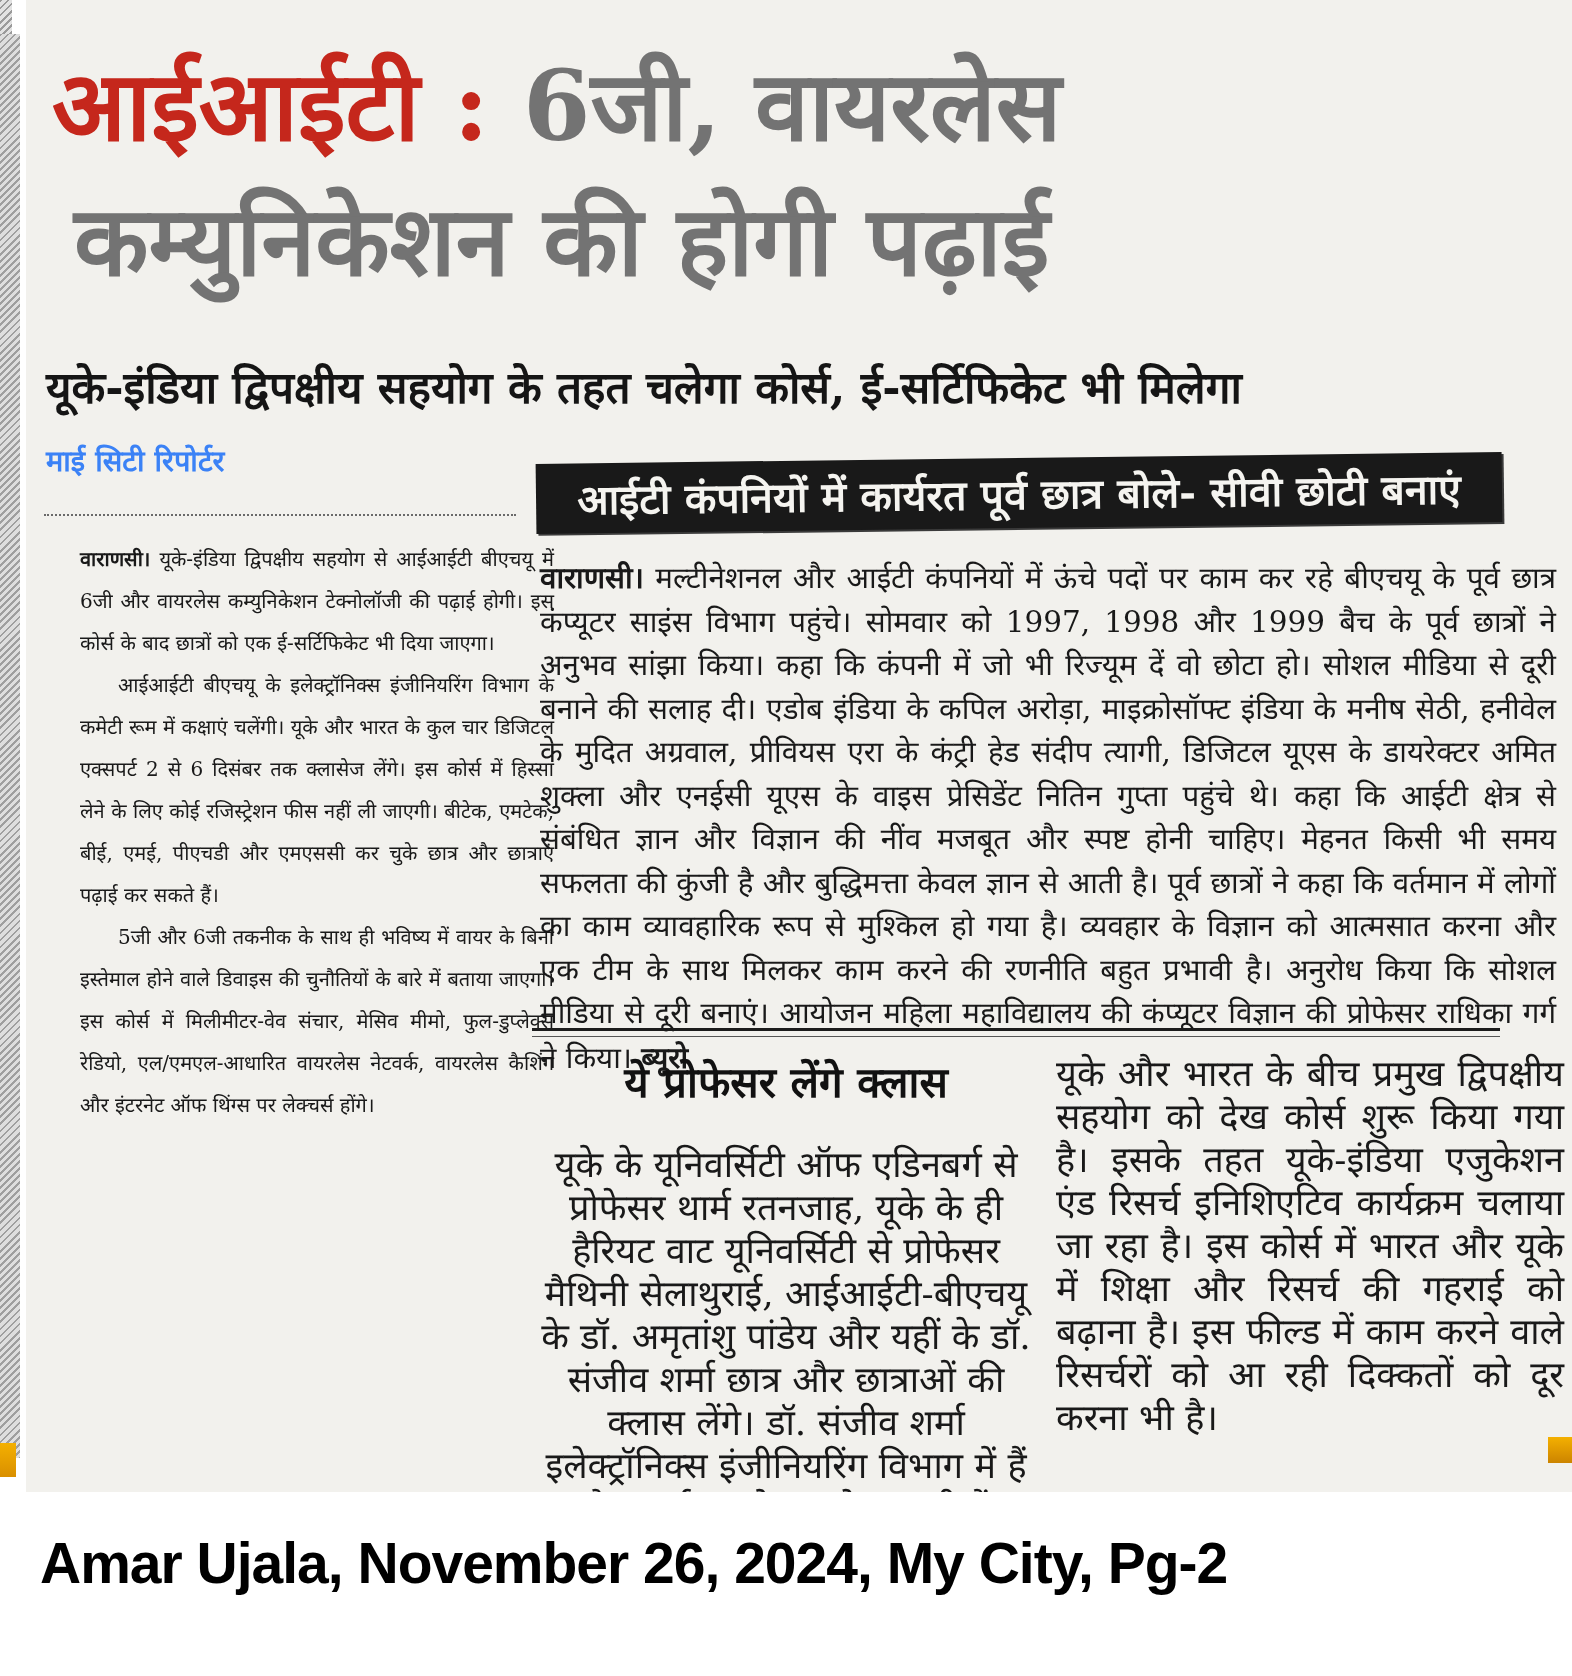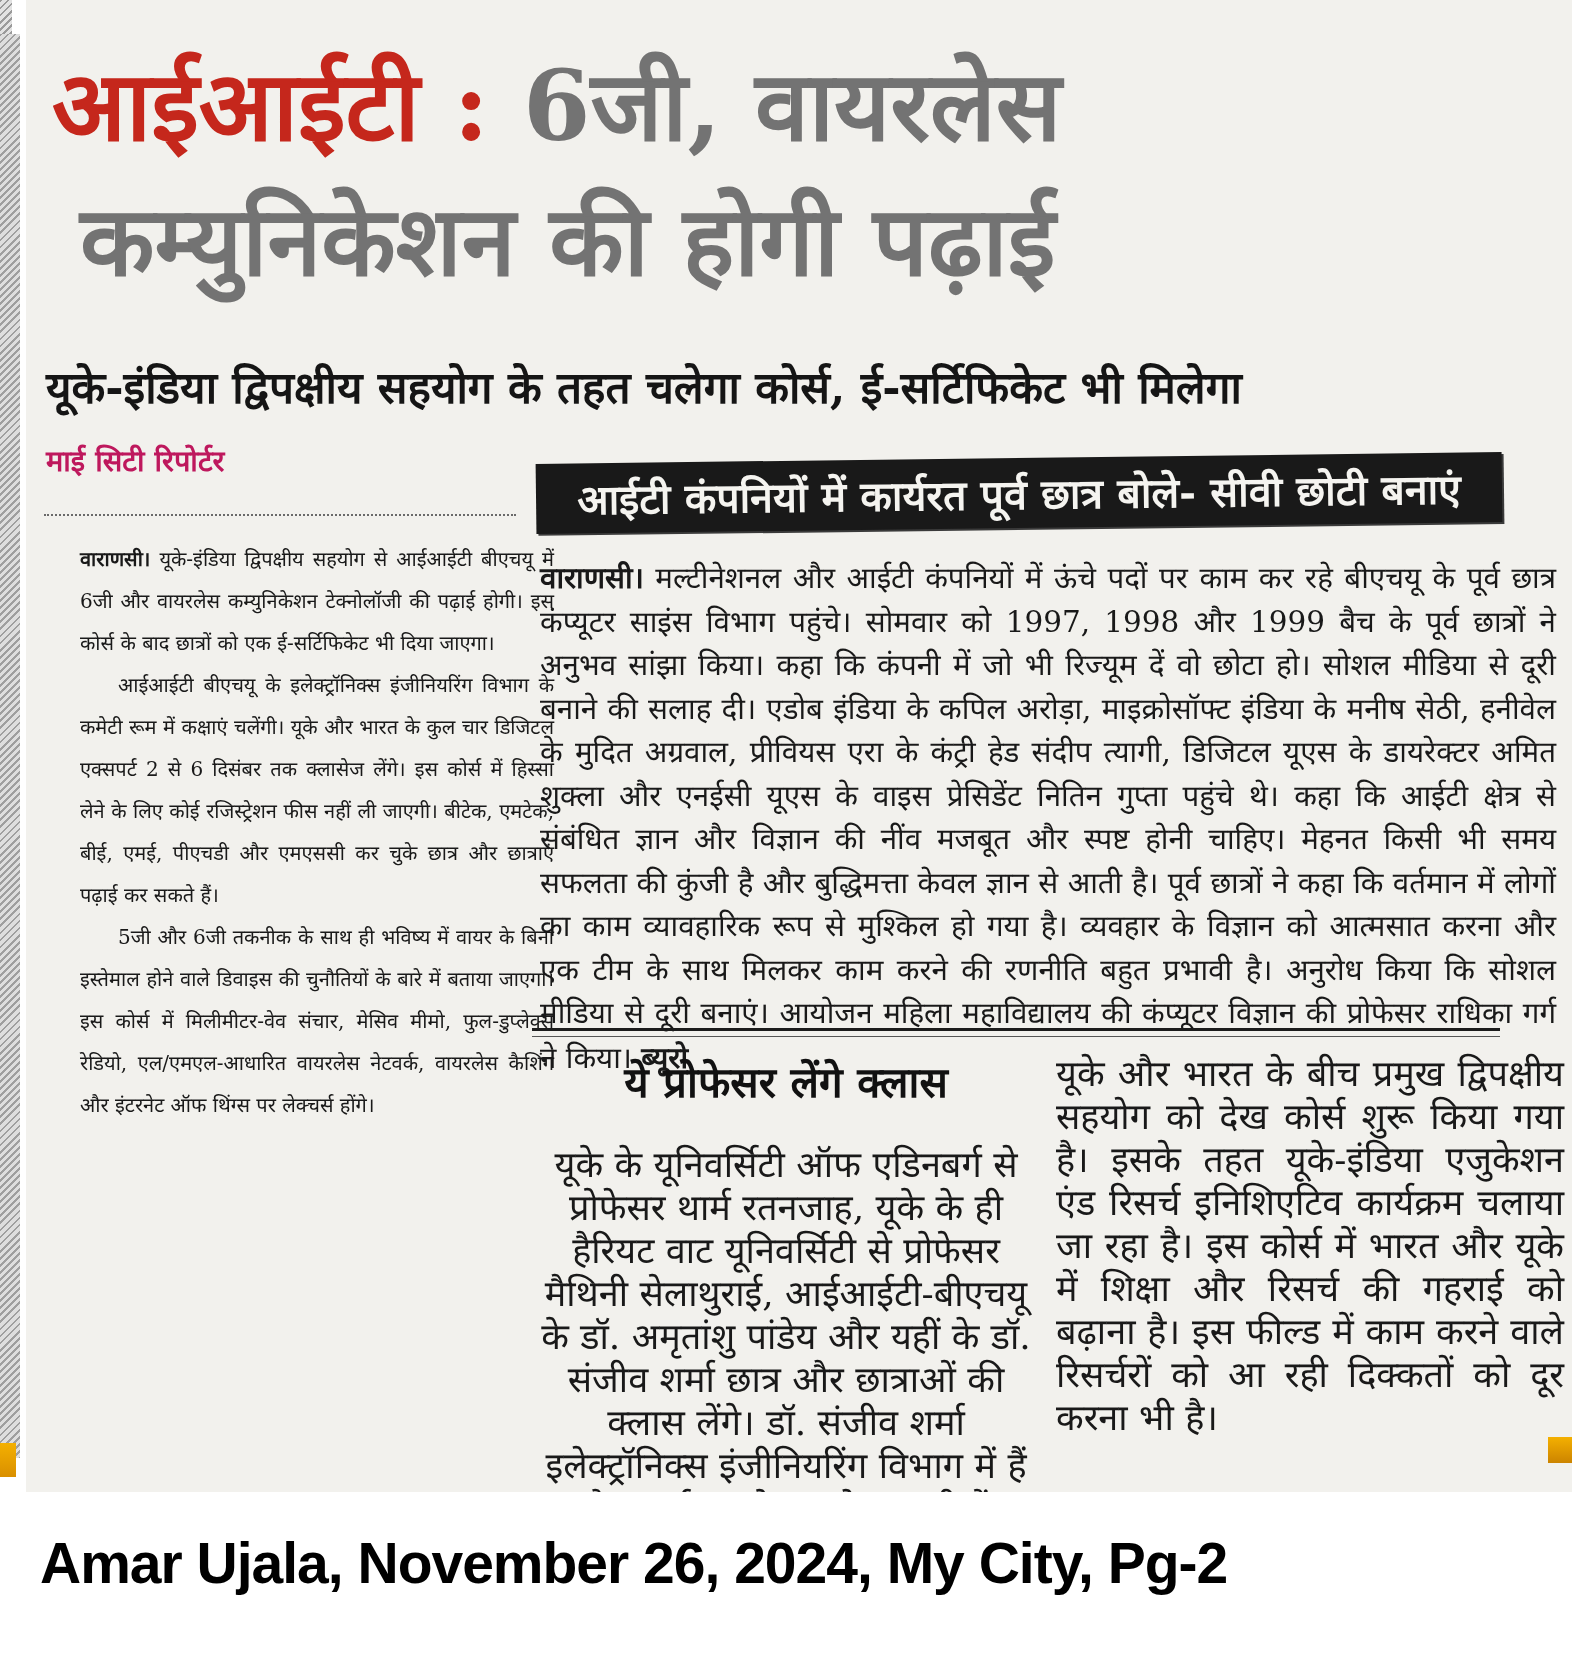--- a/index.html
+++ b/index.html
@@ -32,34 +32,34 @@
     background:linear-gradient(#f4b000,#cc8400);
   }
 
   
   .headline{
     position:absolute;left:52px;top:36px;width:1470px;
     font-family:"DejaVu Serif",serif;
     font-weight:700;line-height:1.45;letter-spacing:0px;
   }
   .headline .line1{font-size:97px;white-space:nowrap;}
-  .headline .line2{font-size:97px;white-space:nowrap;margin-left:28px;margin-top:-6px;}
+  .headline .line2{font-size:97px;white-space:nowrap;margin-left:22px;margin-top:-6px;}
   .hl-red{color:#c5271c;}
   .hl-black{color:#737373;}
 
   .subheadline{
     position:absolute;left:46px;top:356px;width:1500px;
     font-family:"DejaVu Serif",serif;
     font-size:44px;font-weight:700;color:#151515;white-space:nowrap;
   }
 
   .byline{
     position:absolute;left:46px;top:440px;
     font-family:"DejaVu Serif",serif;
-    font-size:29px;font-weight:700;color:#be185d;
+    font-size:29px;font-weight:700;color:#3b82f6;
   }
   .dotted-divider{
     position:absolute;left:44px;top:514px;width:472px;height:0;
     border-top:2px dotted #6a6a6a;
   }
 
   
   .left-column{
     position:absolute;left:44px;top:538px;width:474px;height:940px;
     font-family:"DejaVu Serif",serif;

